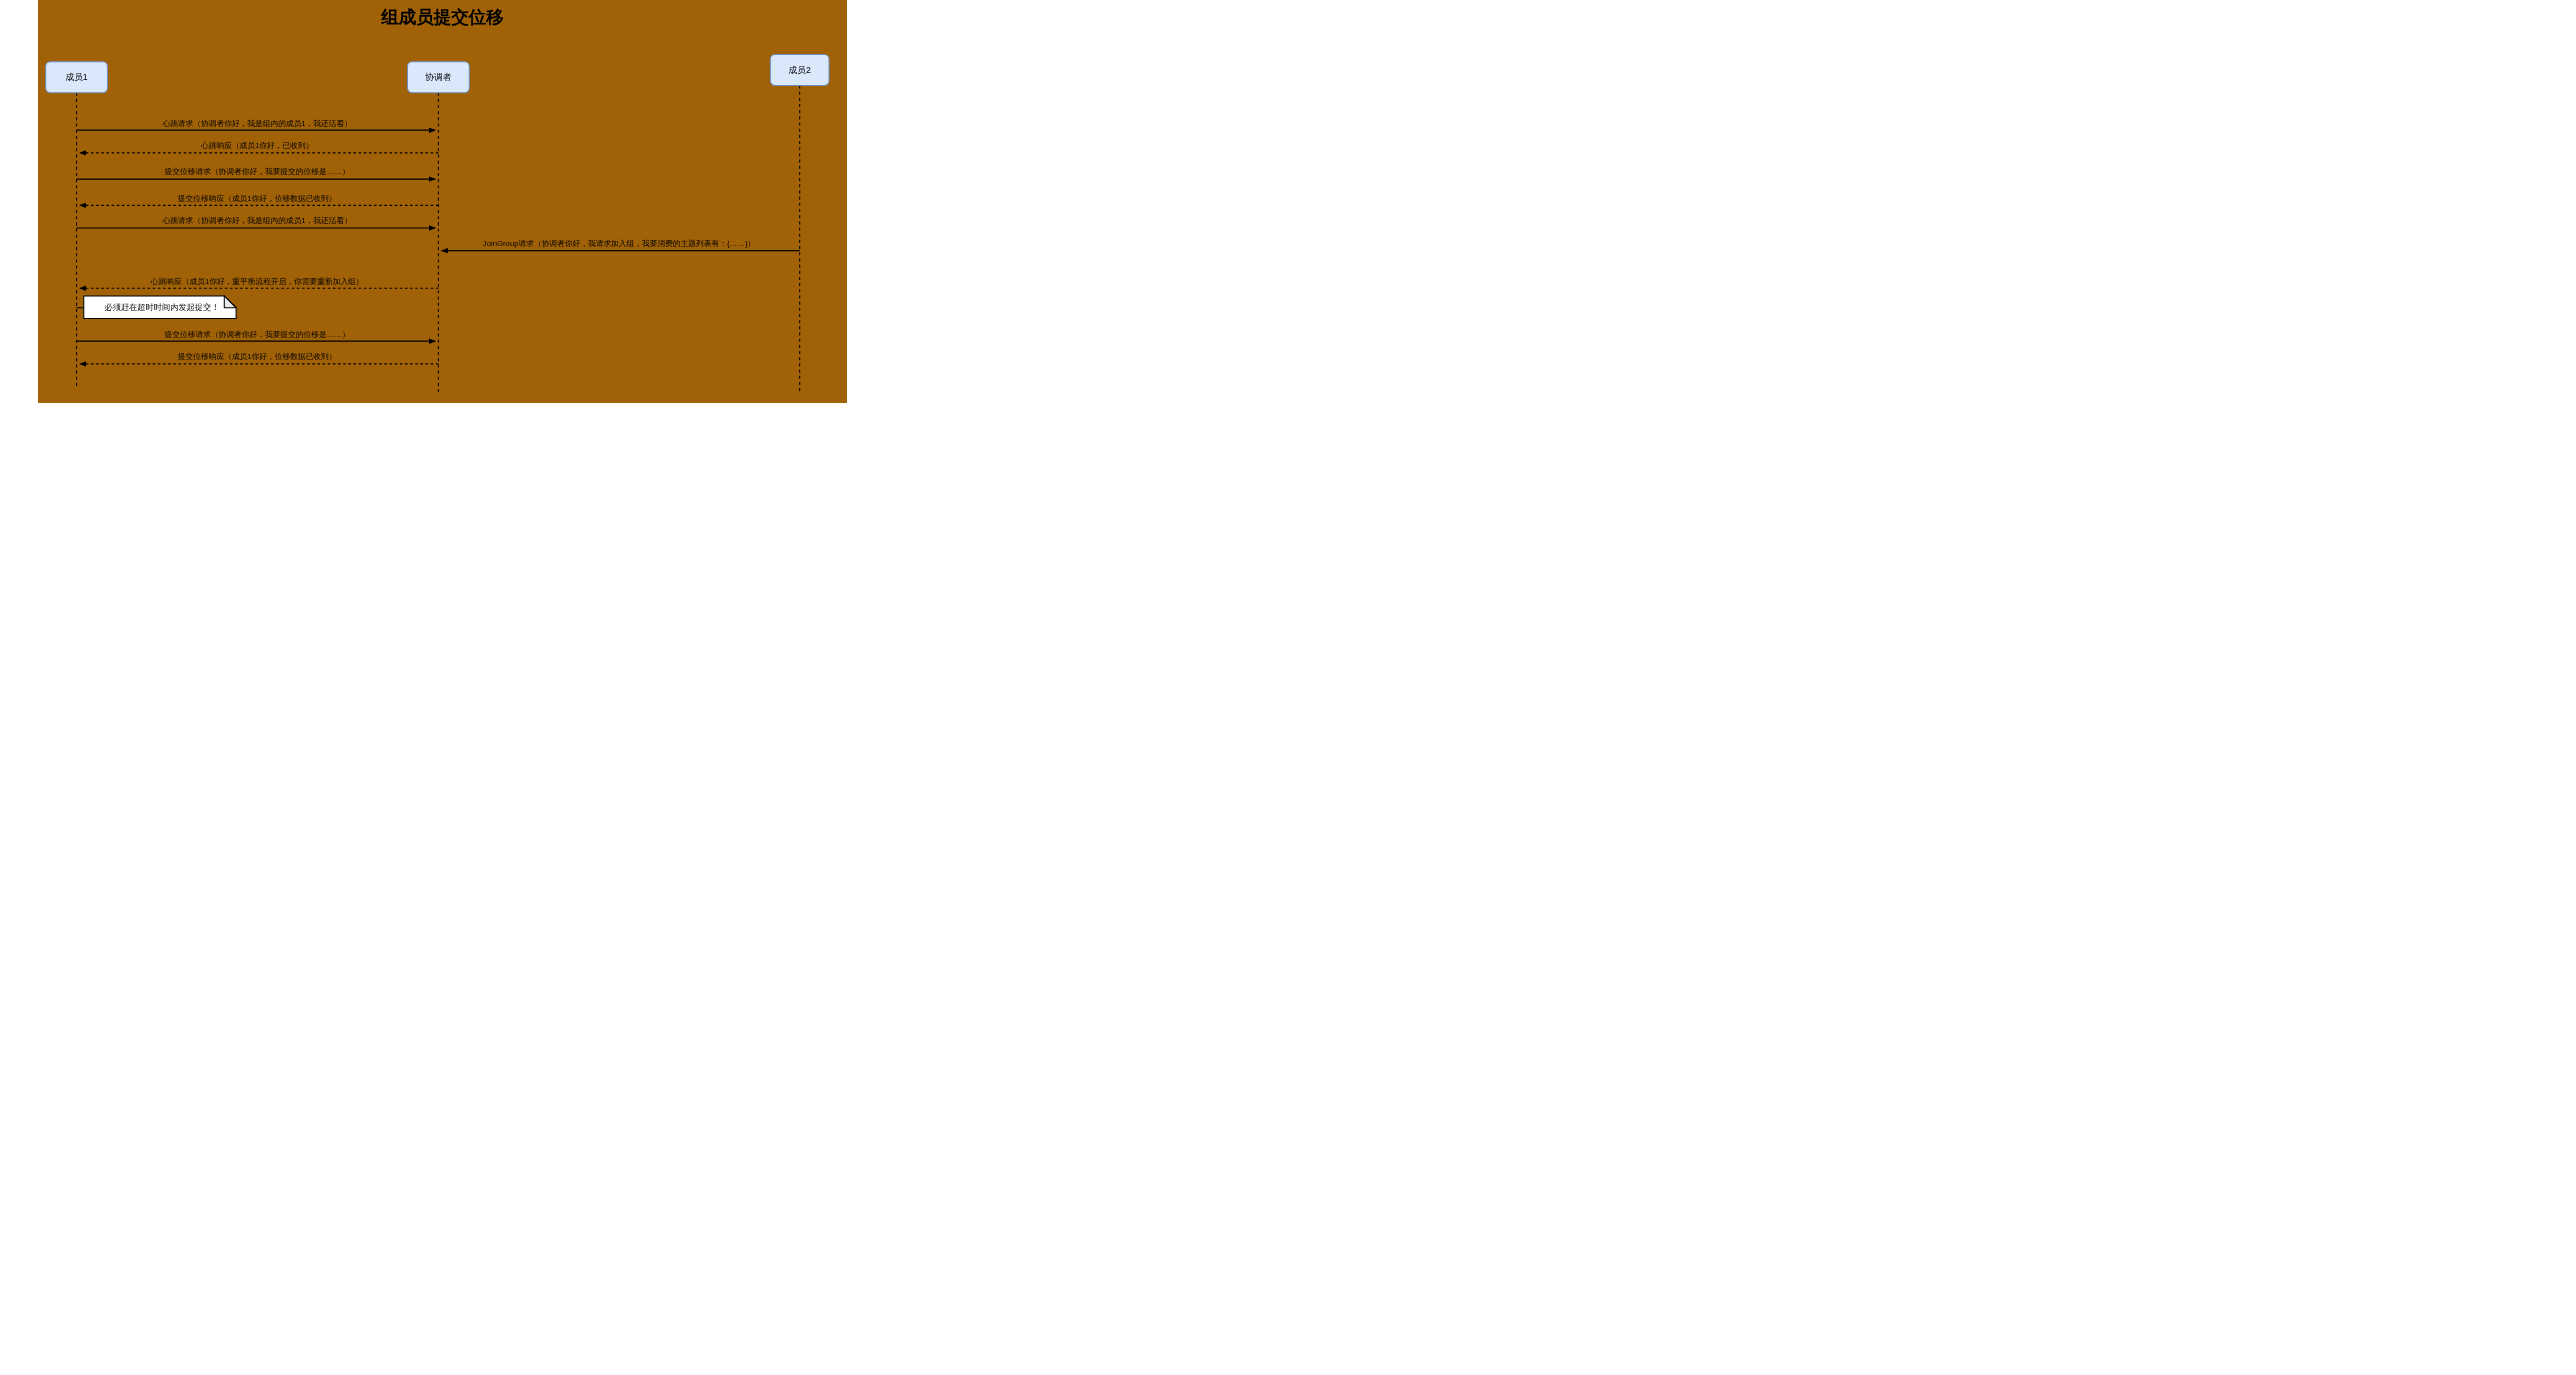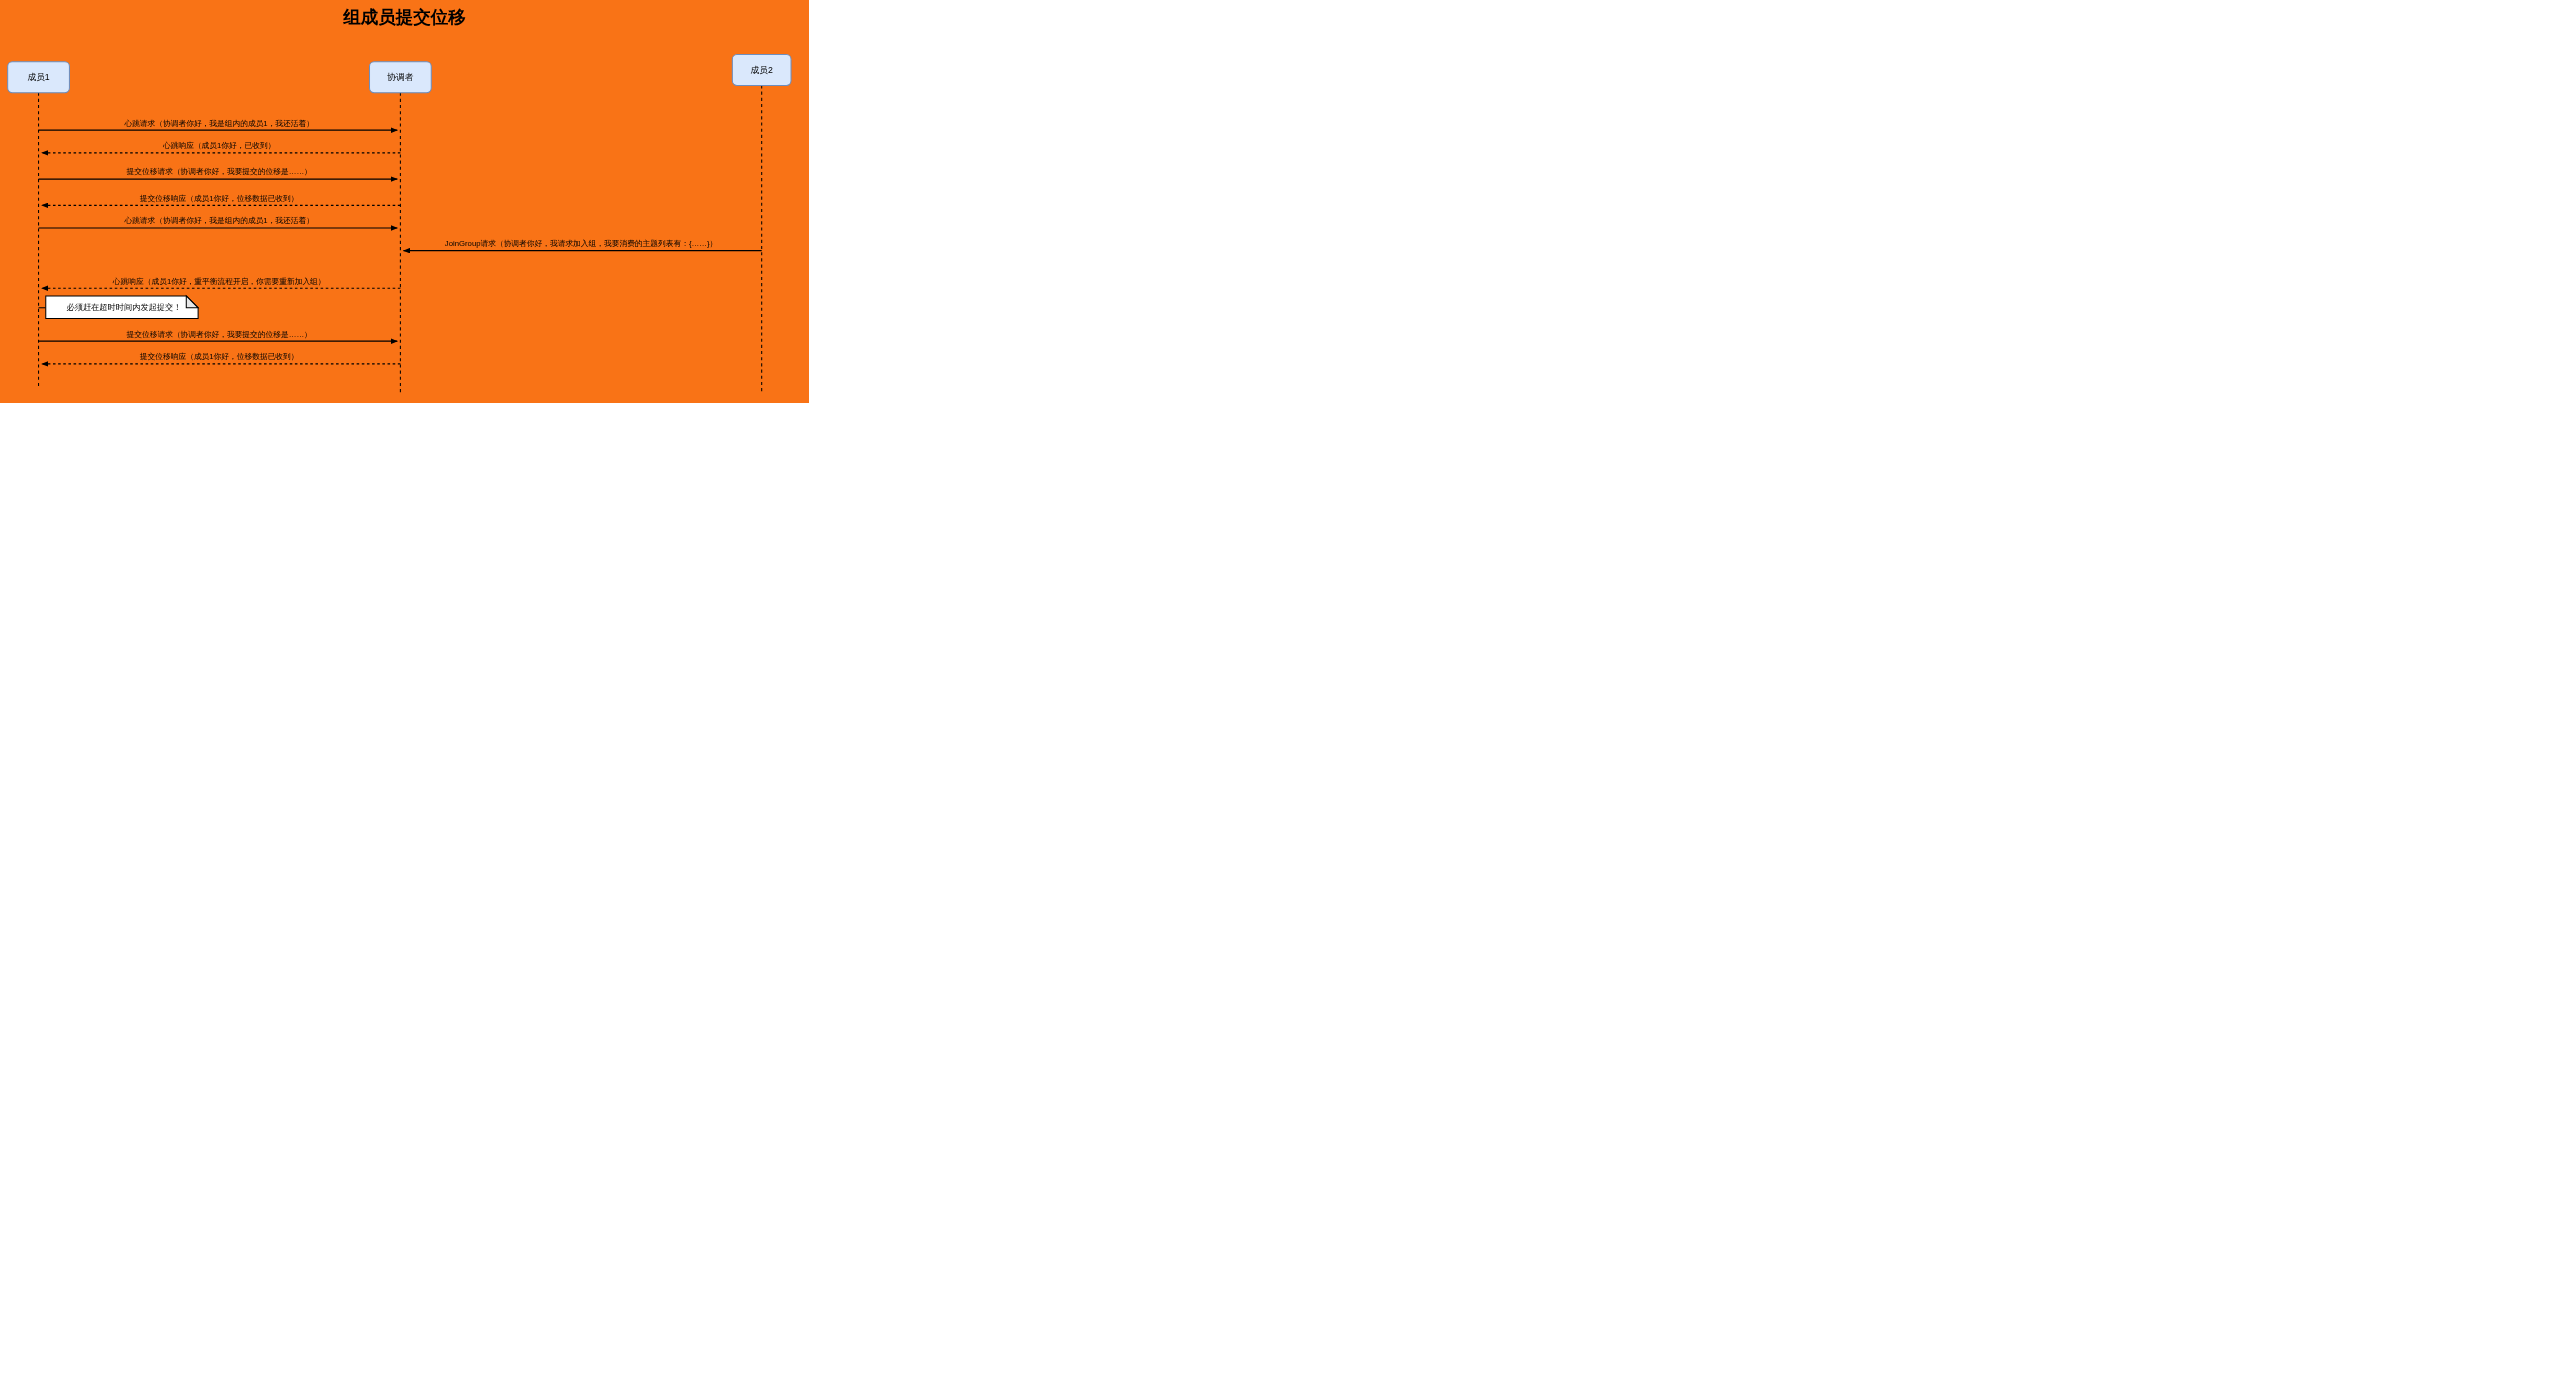--- a/index.html
+++ b/index.html
@@ -4,22 +4,23 @@
 <style>
   html, body {
     margin: 0;
     padding: 0;
     background: #ffffff;
   }
   .canvas {
     position: relative;
     width: 809px;
     height: 403px;
-    background: #f97316;
+    background: #a16207;
     font-family: "Liberation Sans", sans-serif;
+    margin-left: 38px;
   }
   svg { display: block; }
   text {
     font-family: "Liberation Sans", sans-serif;
     fill: #000000;
   }
   .title-text {
     font-size: 34px;
     font-weight: 600;
   }

